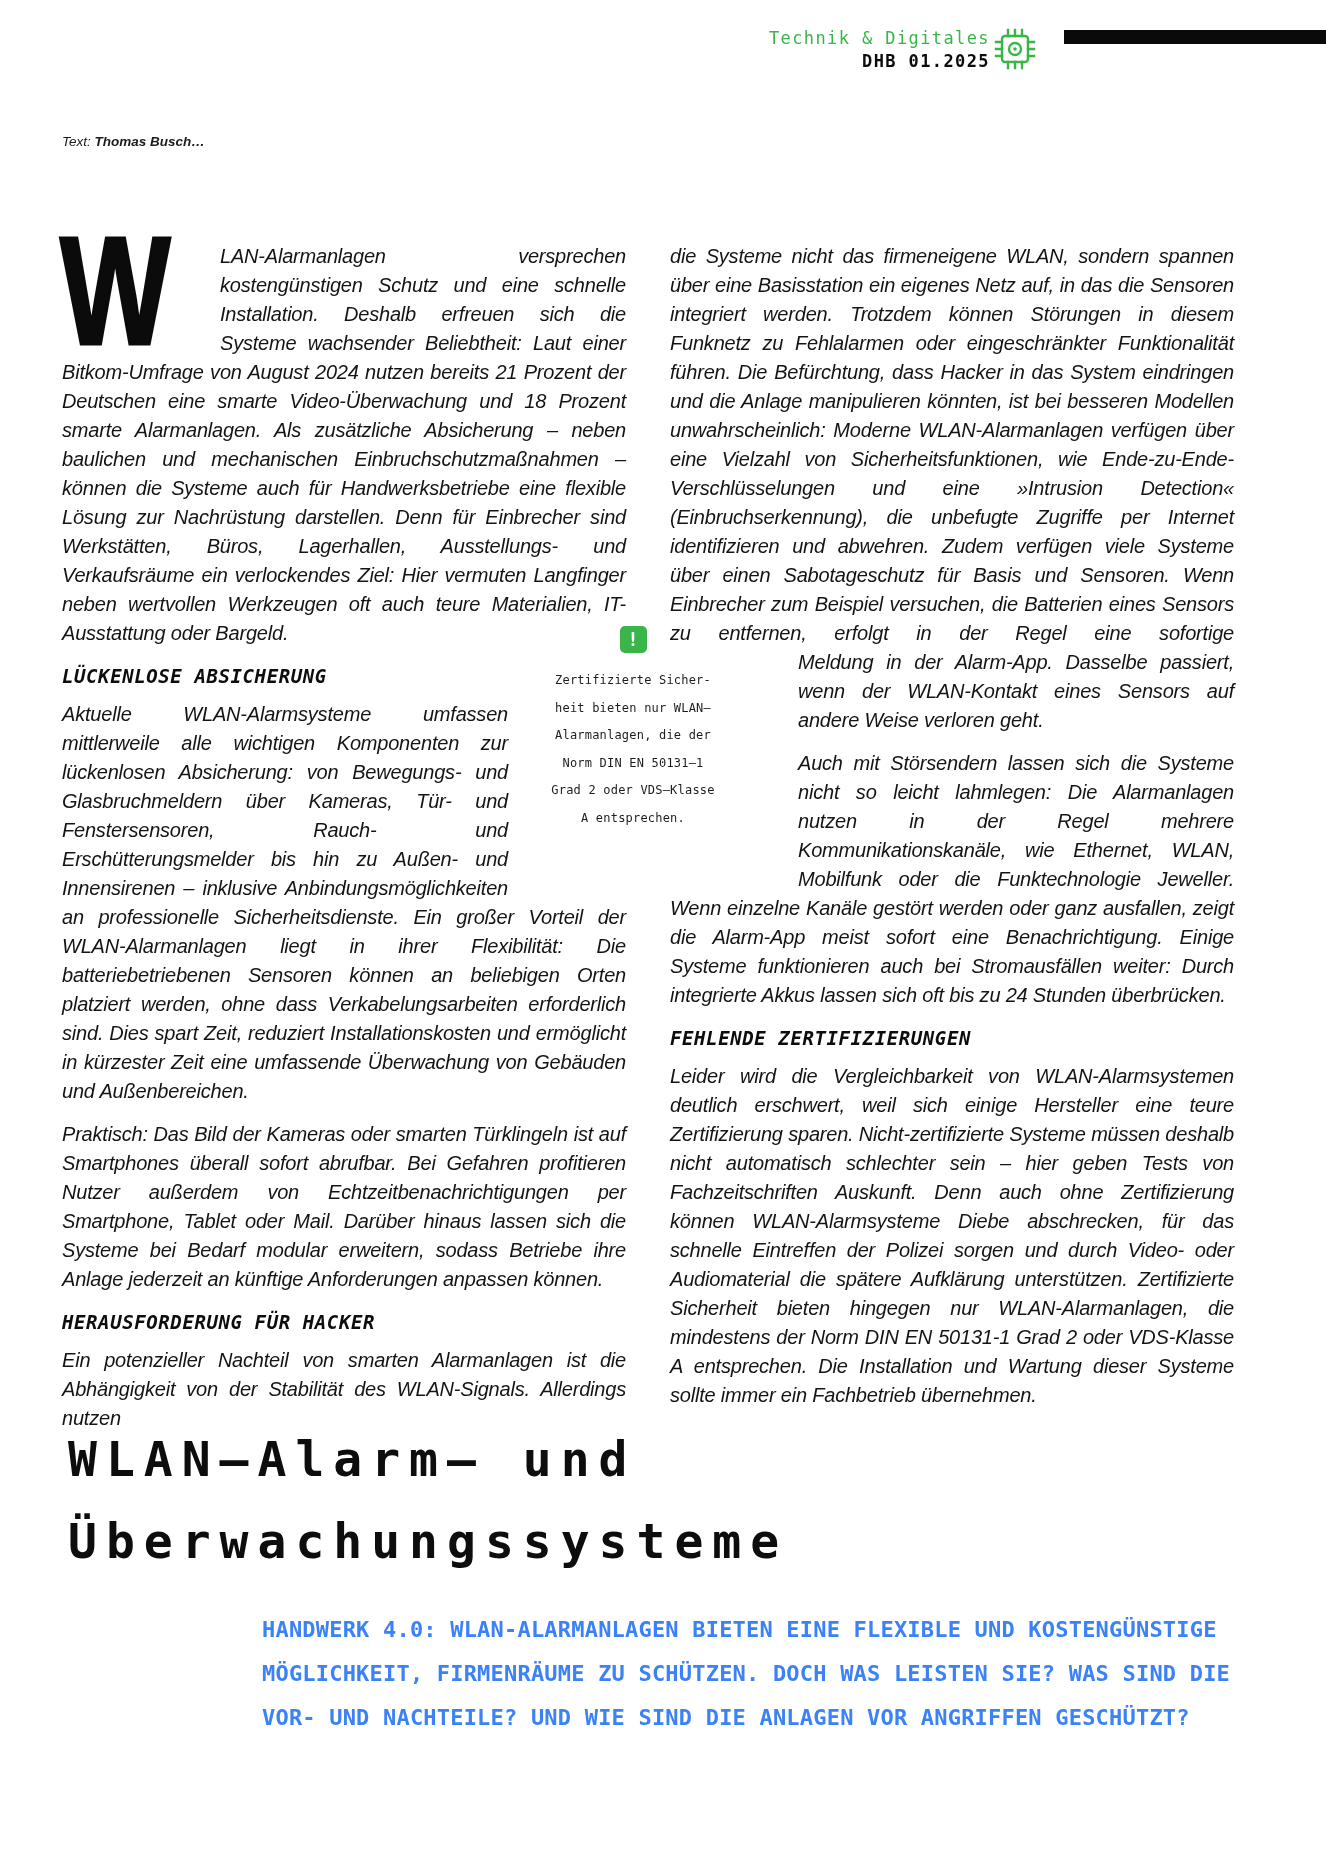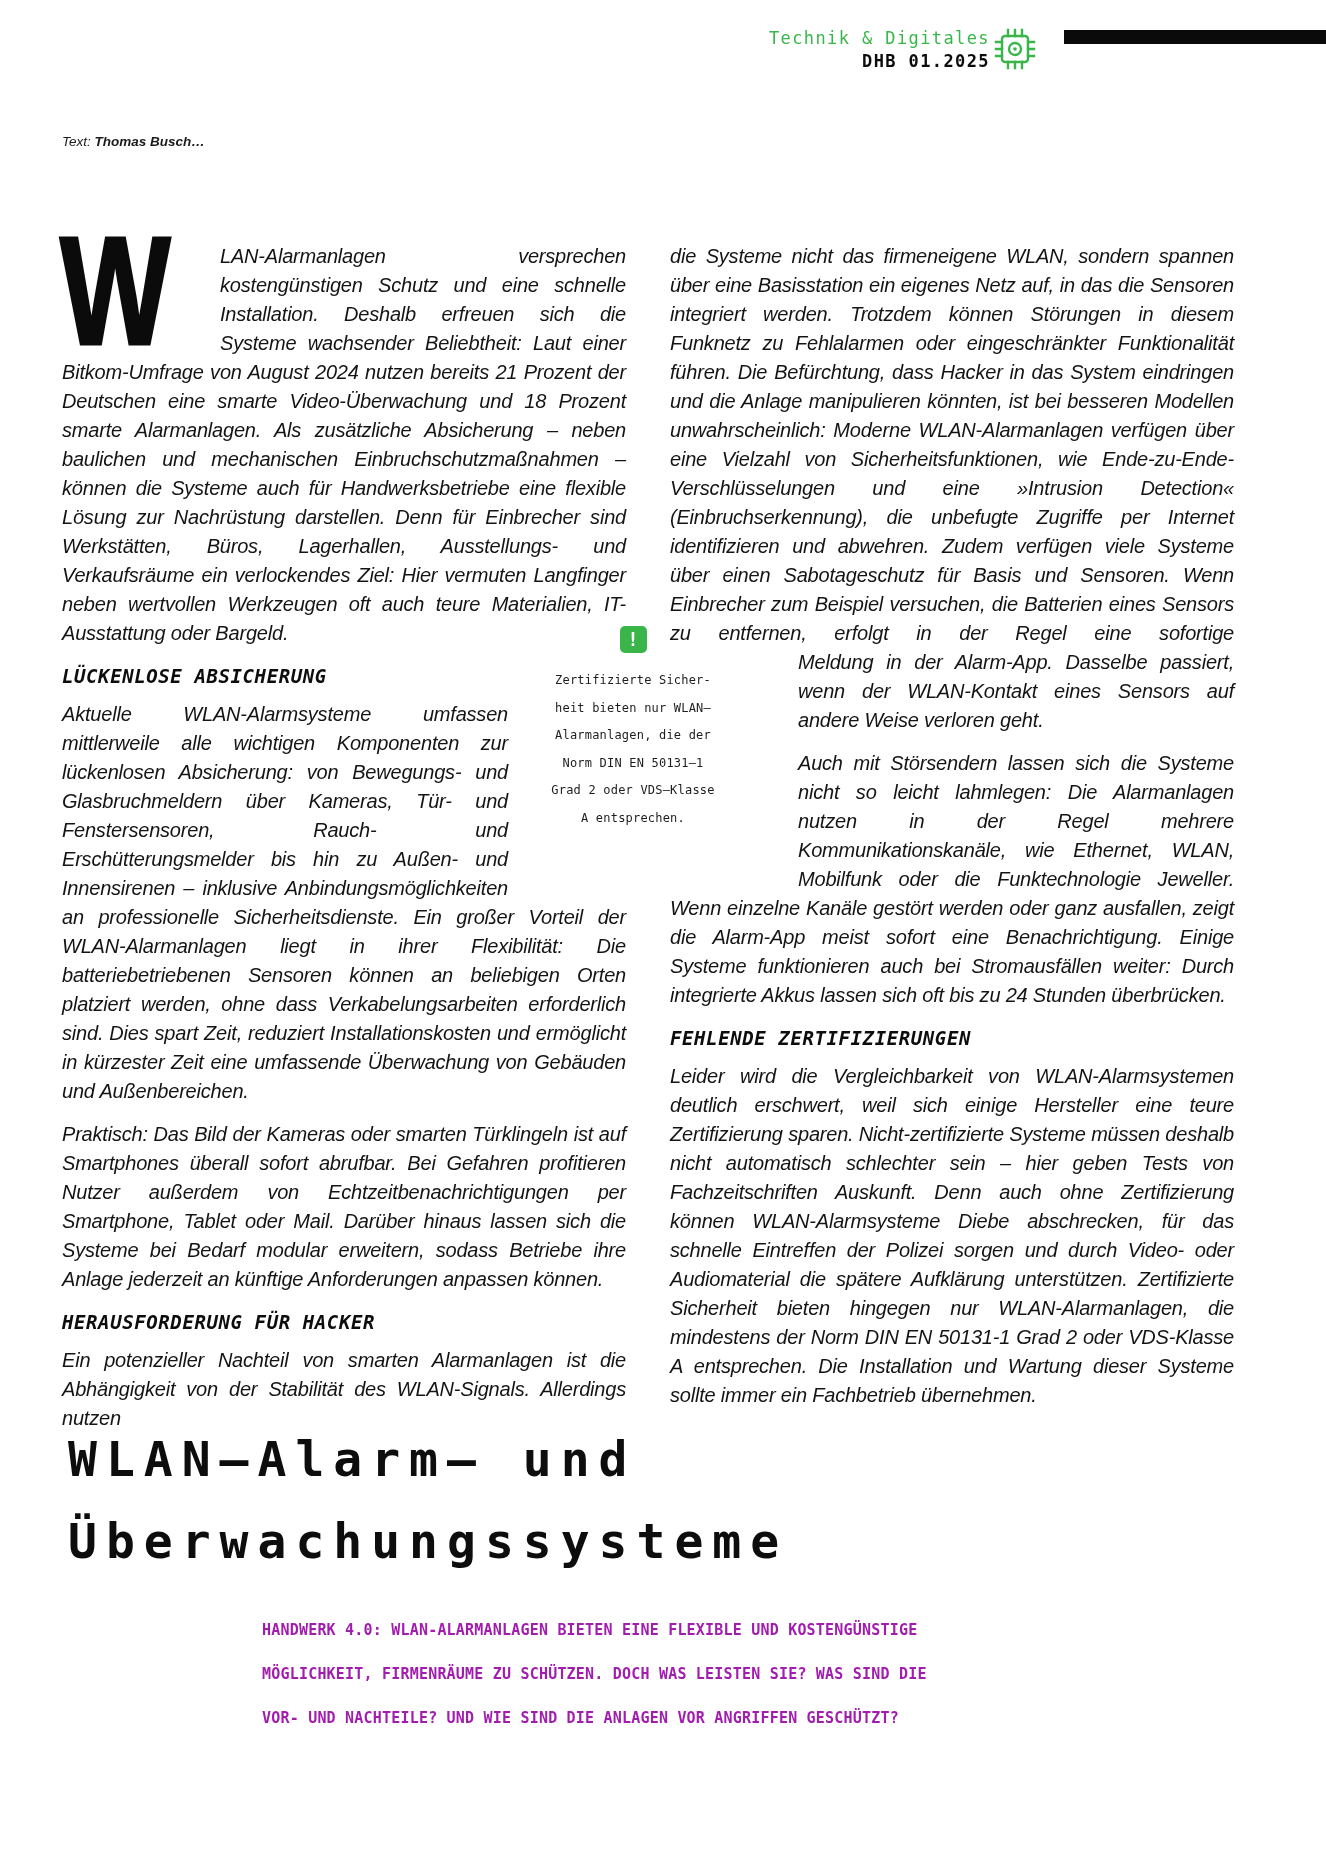--- a/index.html
+++ b/index.html
@@ -51,22 +51,22 @@
   .callout-line { font-family:"DejaVu Sans Mono", monospace; font-size:12px; line-height:27.5px;
     letter-spacing:0.2px; color:#1d1d1d; }
 
   
   .big-title { position:absolute; left:68px; top:1418px;
     font-family:"DejaVu Sans Mono", monospace; font-weight:700; font-size:48px;
     letter-spacing:9px; line-height:82px; color:#0d0d0d; white-space:nowrap; }
 
   
   .standfirst { position:absolute; left:262px; top:1608px;
-    font-family:"DejaVu Sans Mono", monospace; font-weight:700; font-size:15px;
-    line-height:44px; letter-spacing:0.2px; color:#a21caf; white-space:nowrap; }
+    font-family:"DejaVu Sans Mono", monospace; font-weight:700; font-size:22px;
+    line-height:44px; letter-spacing:0.2px; color:#3b82f6; white-space:nowrap; }
 
   
   .footer-left { position:absolute; left:62px; top:1812px; font-family:"DejaVu Sans Mono", monospace; color:#0369a1; }
   .footer-left .pg-prefix { font-size:15px; letter-spacing:1px; }
   .footer-left .pg-num { font-size:22px; font-weight:700; letter-spacing:1px; }
   .footer-right { position:absolute; right:62px; top:1818px; font-family:"DejaVu Sans Mono", monospace;
     font-size:19px; letter-spacing:0.8px; color:#1d4ed8; }
   .footer-right .f-issue { font-weight:700; margin-right:10px; }
   .footer-green-bar { position:absolute; left:1037px; top:1850px; width:289px; height:8px; background:#3AB54A; }
 </style>

